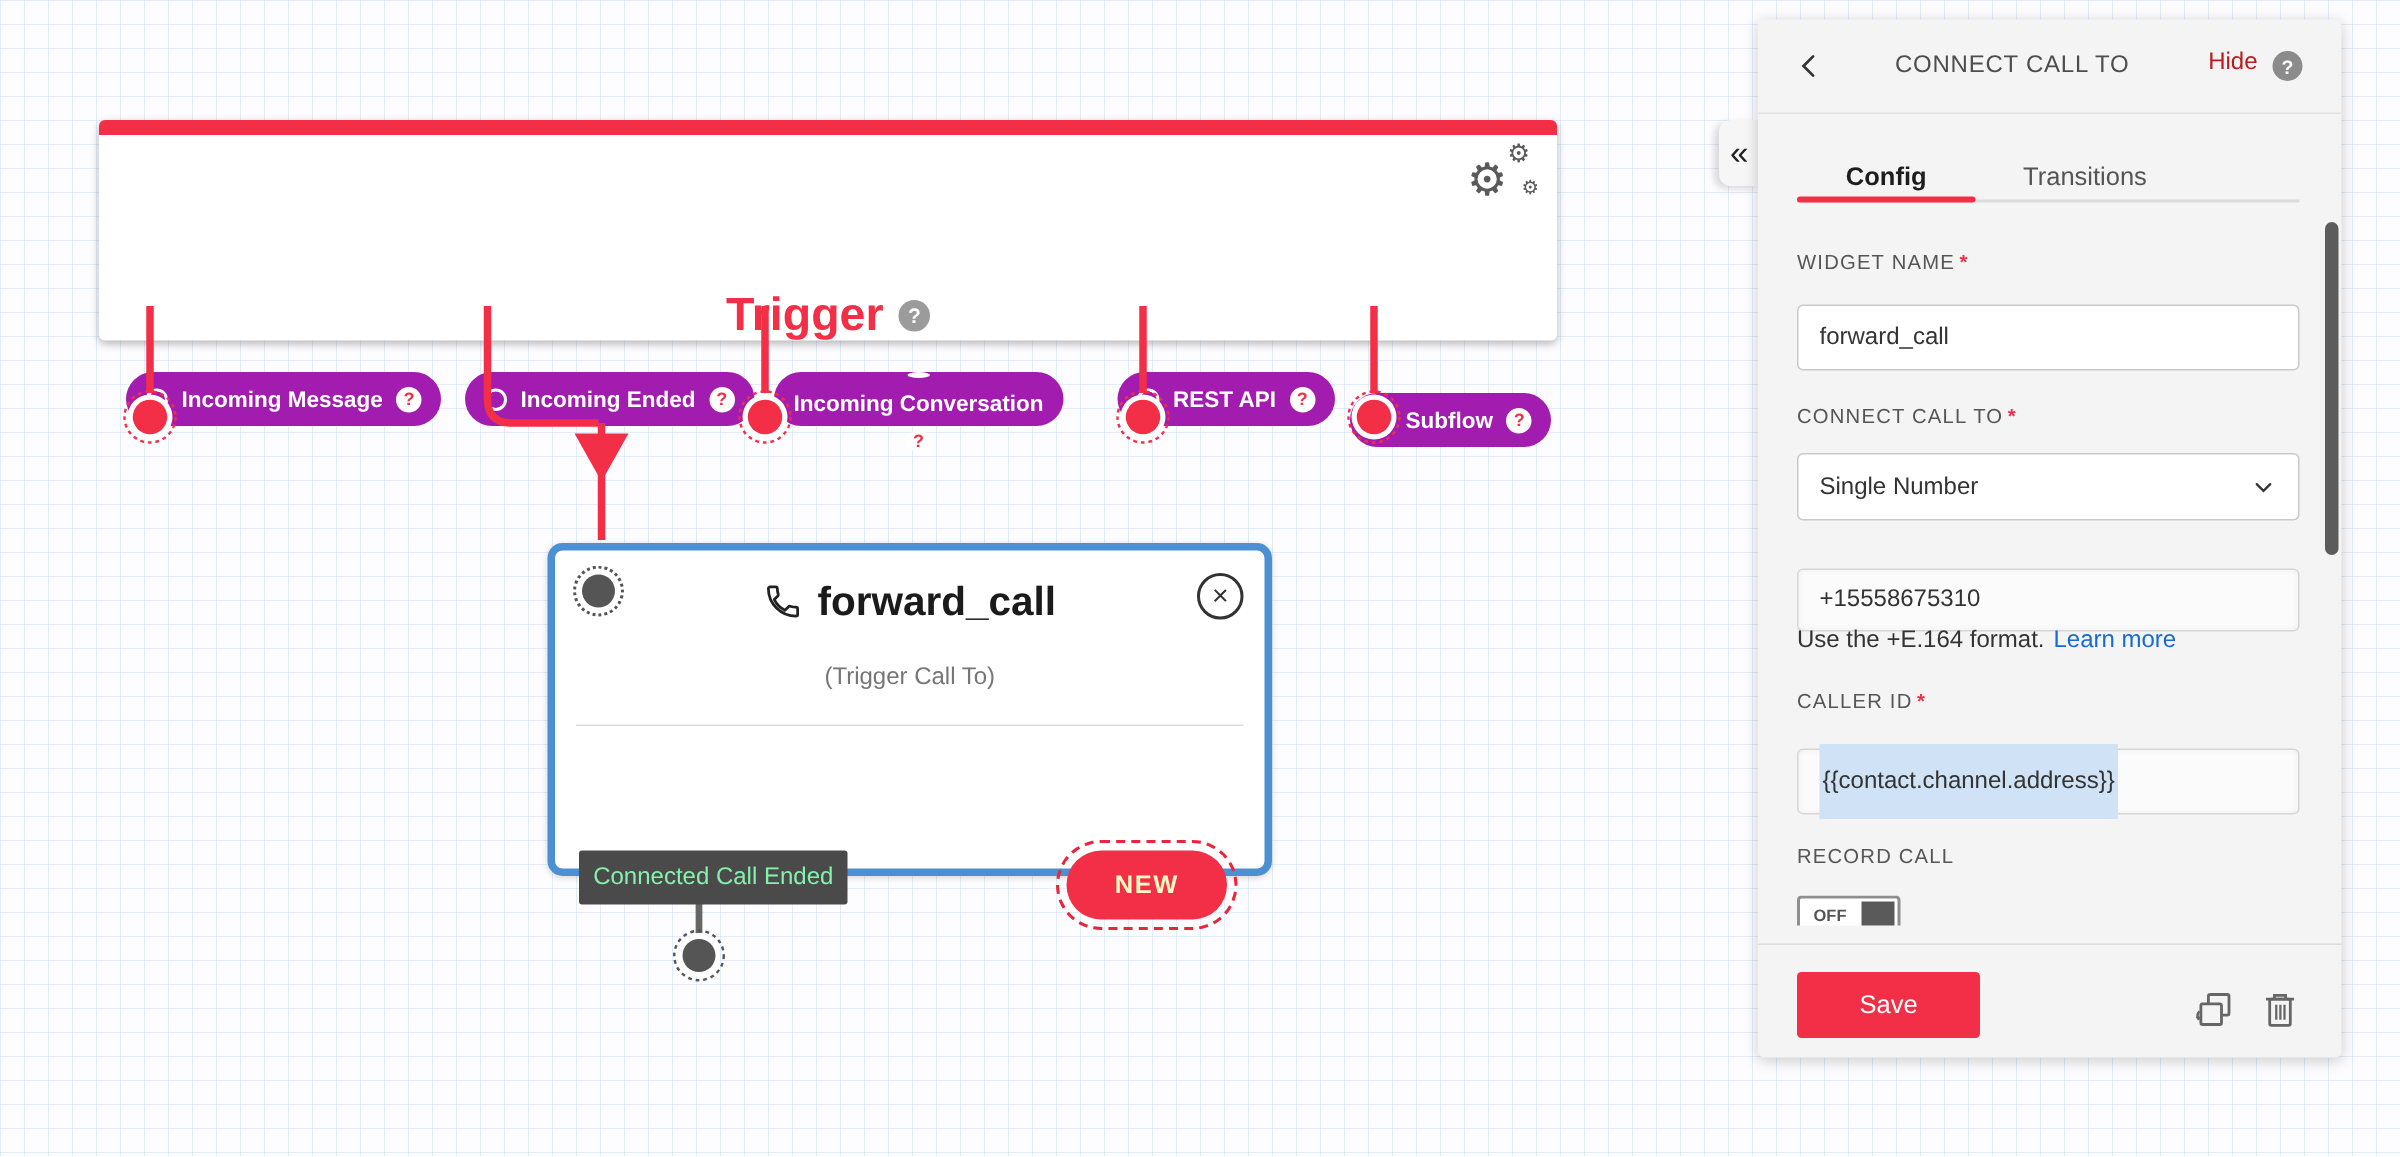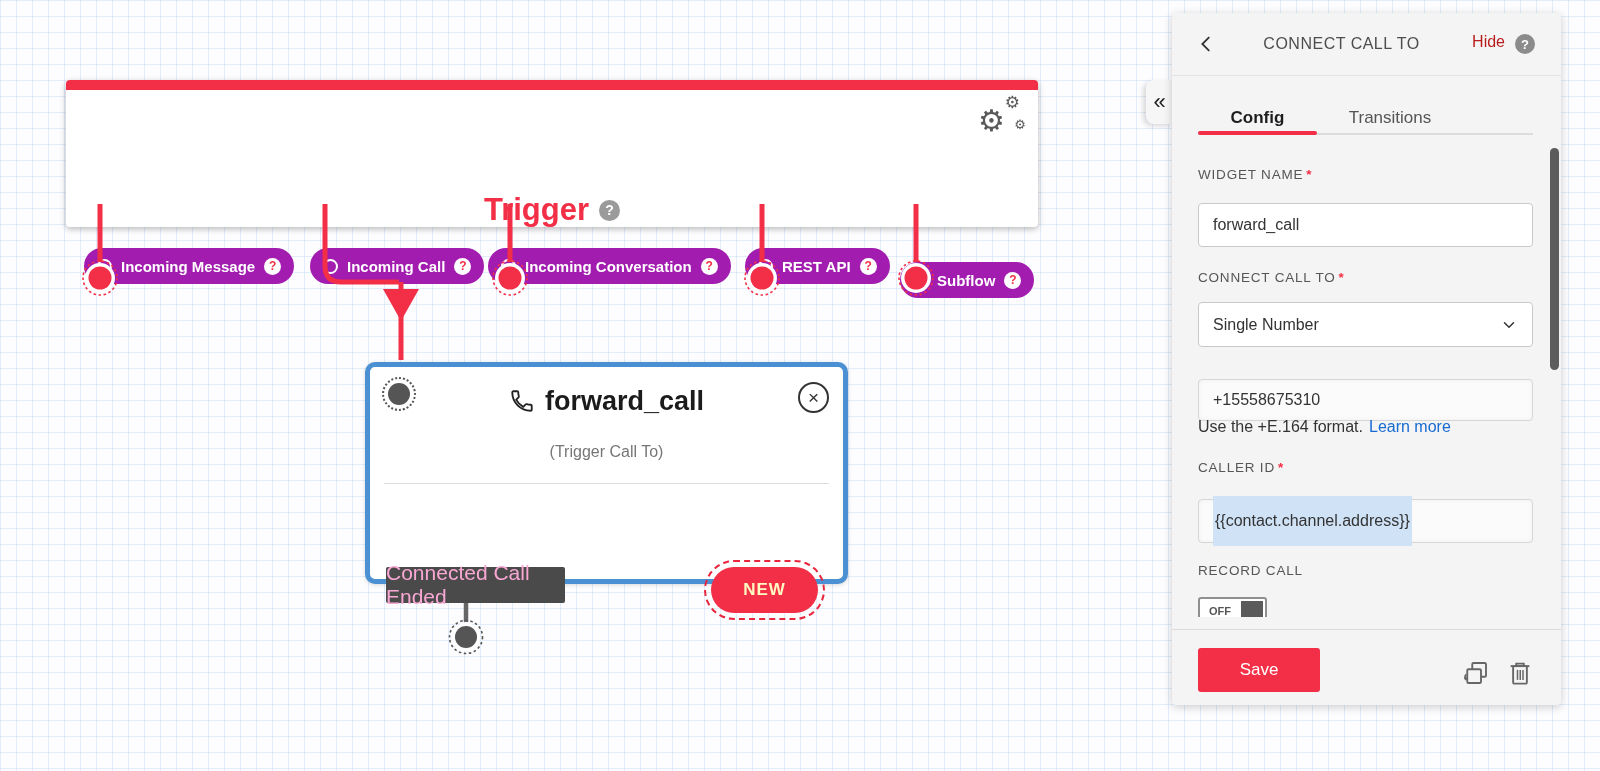--- a/index.html
+++ b/index.html
@@ -51,21 +51,21 @@
   .fcall-name { font-size:27px; font-weight:bold; color:#1b1b1b; }
   .fcall-close { position:absolute; right:14px; top:15px; width:31px; height:31px;
     border:2px solid #333; border-radius:50%; display:flex; align-items:center;
     justify-content:center; font-size:19px; color:#333; line-height:1; }
   .fcall-type { position:absolute; left:0; top:76px; width:100%; text-align:center;
     color:#767676; font-size:16px; }
   .fcall-div { position:absolute; left:14px; right:14px; top:116px; border-top:1px solid #ddd; }
   .fcall-desc { position:absolute; left:22px; top:128px; font-size:20px; color:#222; }
 
   .trans-label { position:absolute; left:386px; top:567px; width:179px; height:36px;
-    background:#4a4a4a; color:#f9a8d4; font-size:21px; display:flex; align-items:center;
+    background:#4a4a4a; color:#86efac; font-size:16px; display:flex; align-items:center;
     justify-content:center; border-radius:2px; z-index:4; }
   .new-badge-wrap { position:absolute; left:704px; top:560px; width:121px; height:60px;
     border:2px dashed #E8253D; border-radius:31px; display:flex; align-items:center;
     justify-content:center; z-index:4; }
   .new-badge { width:107px; height:46px; background:#F22F46; border-radius:23px;
     color:#fef9c3; font-size:17px; font-weight:bold; letter-spacing:1px;
     display:flex; align-items:center; justify-content:center; }
 
   
   .panel { position:absolute; left:1172px; top:13px; width:389px; height:692px;
@@ -139,24 +139,24 @@
       <span class="help-circle">?</span>
     </div>
 
     <div class="pill" style="left:18px;">
       <span class="pill-ring"></span>
       <span class="pill-label">Incoming Message</span>
       <span class="pill-q">?</span>
     </div>
     <div class="pill" style="left:244px;">
       <span class="pill-ring"></span>
-      <span class="pill-label">Incoming Call</span>
-      <span class="pill-q">?</span>
-    </div>
-    <div class="pill" style="left:422px;">
+      <span class="pill-label">Incoming Ended</span>
+      <span class="pill-q">?</span>
+    </div>
+    <div class="pill" style="left:450px;flex-direction:column;">
       <span class="pill-ring"></span>
       <span class="pill-label">Incoming Conversation</span>
       <span class="pill-q">?</span>
     </div>
     <div class="pill" style="left:679px;">
       <span class="pill-ring"></span>
       <span class="pill-label">REST API</span>
       <span class="pill-q">?</span>
     </div>
     <div class="pill" style="left:834px;margin-top:14px;">

